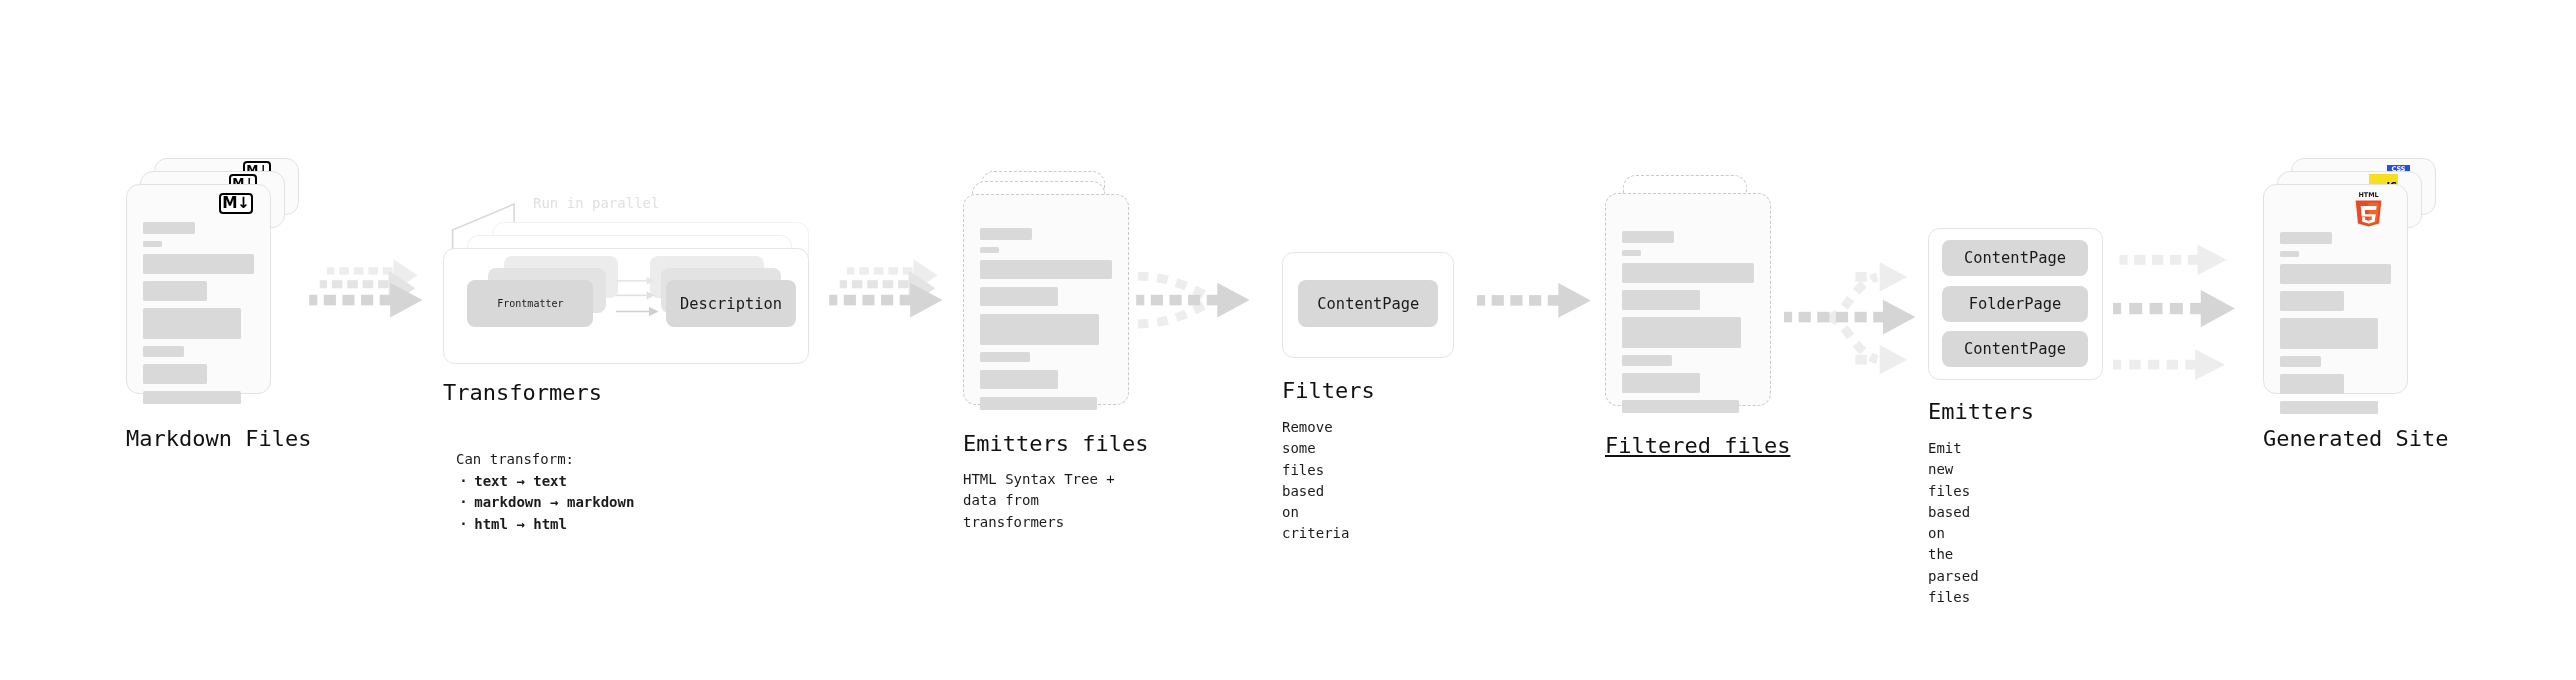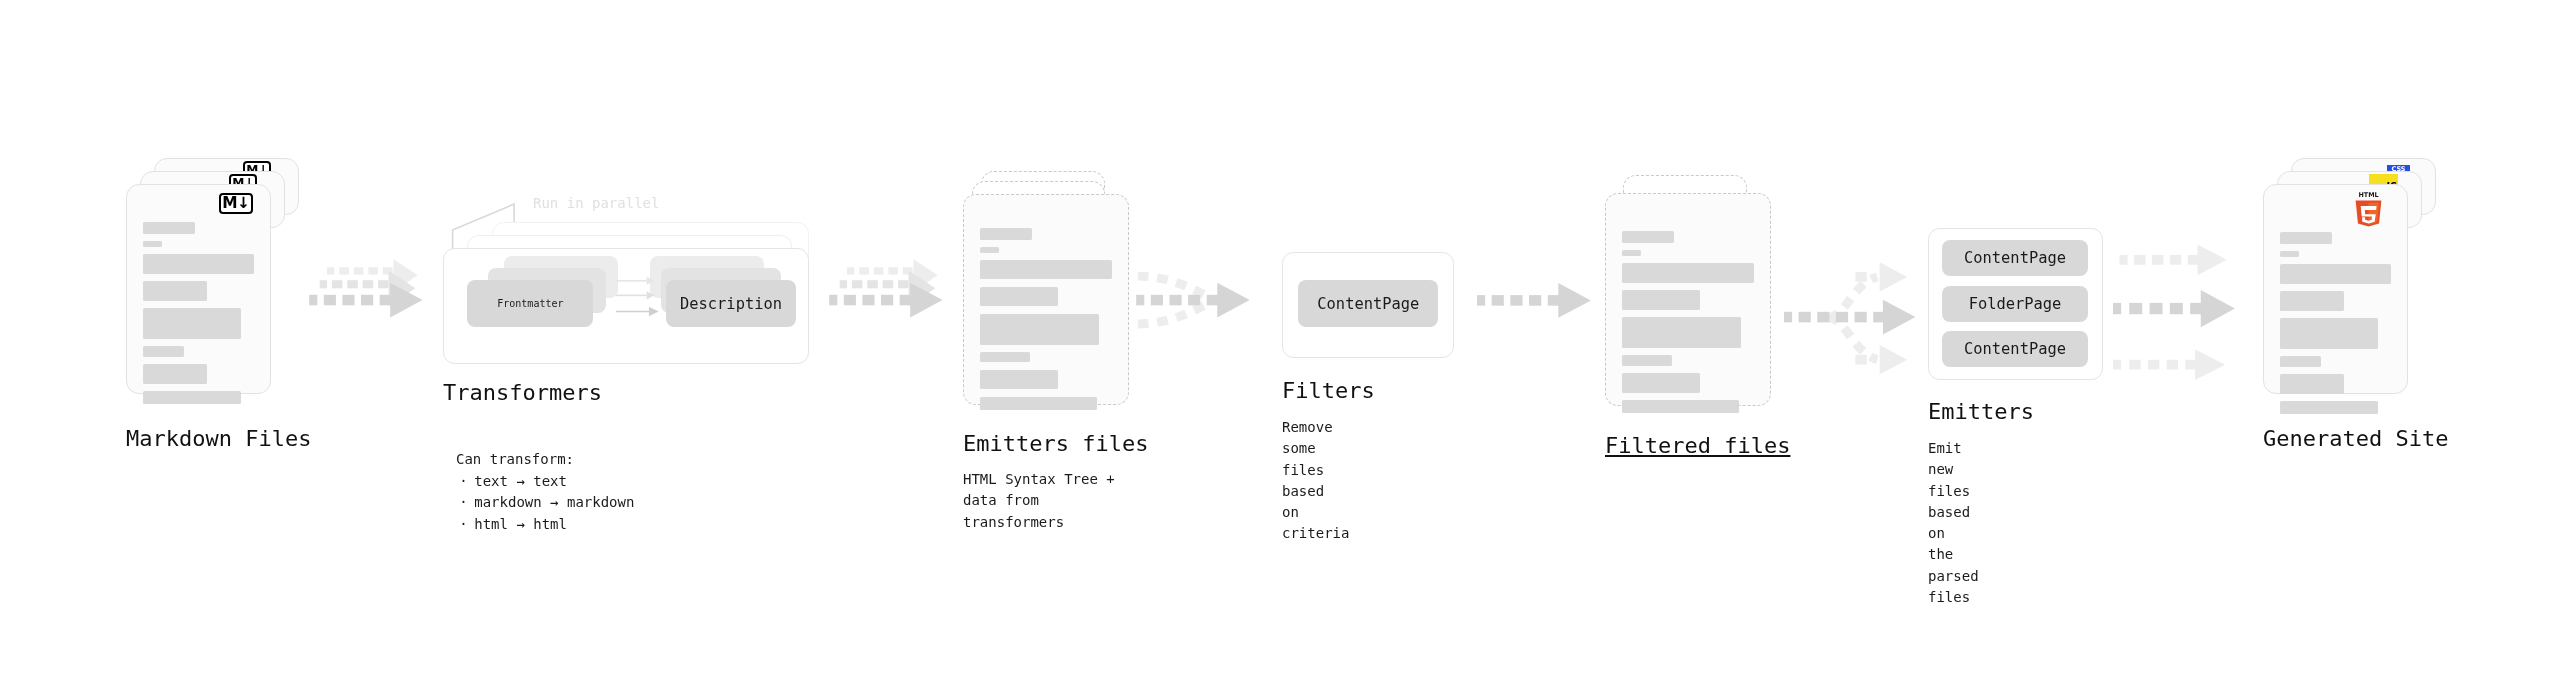--- a/index.html
+++ b/index.html
@@ -124,21 +124,21 @@
     color: #1b1b1b;
     white-space: pre-line;
   }
   .label-sub {
     position: absolute;
     font-size: 14px;
     line-height: 1.55;
     color: #1b1b1b;
   }
   .bullets { margin: 0; padding: 0; list-style: none; }
-  .bullets li { white-space: nowrap; }
+  .bullets li { white-space: nowrap; font-weight: bold; }
   .bullets li::before { content: "\00b7"; padding: 0 6.5px 0 3.3px; }
 
   .parallel-note {
     position: absolute;
     font-size: 14px;
     color: #e0e0e0;
     white-space: nowrap;
   }
 
   svg { display: block; overflow: visible; }

